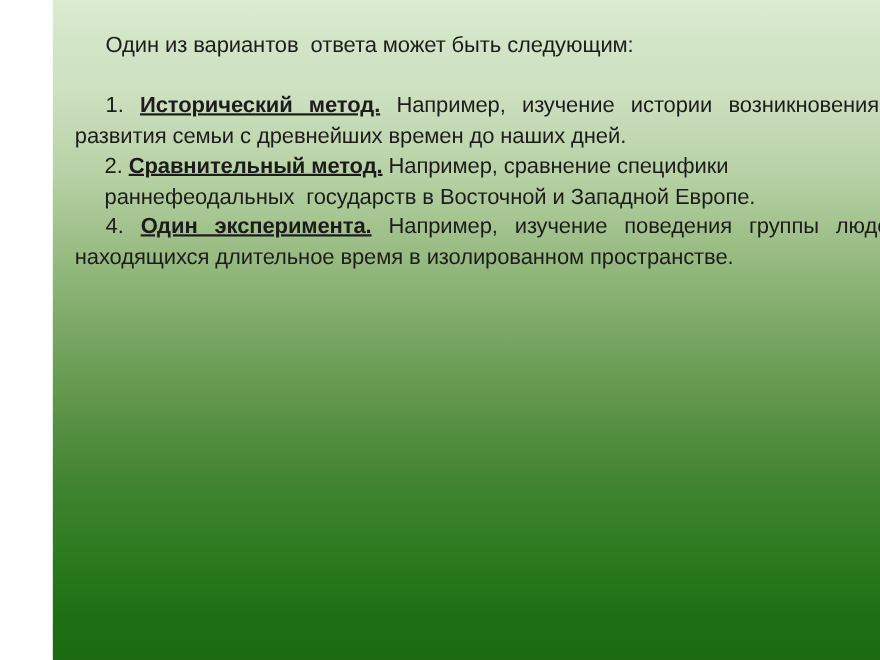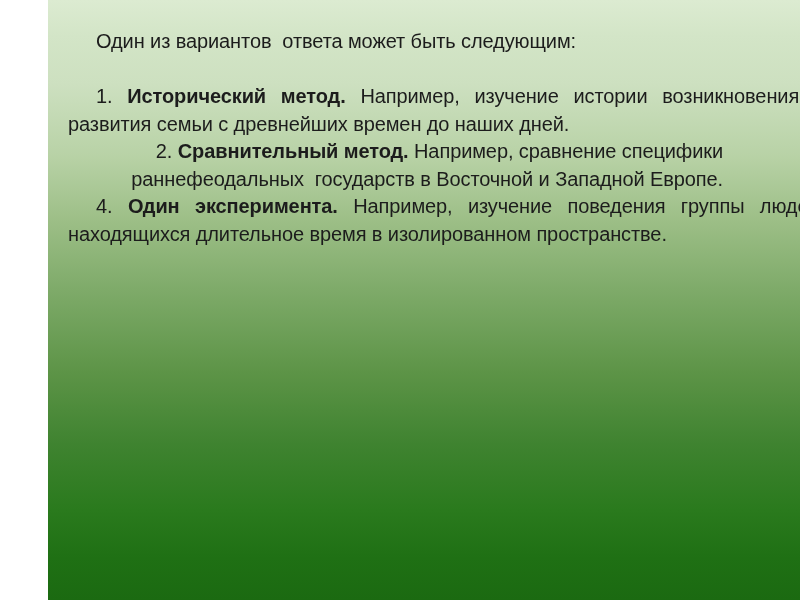--- a/index.html
+++ b/index.html
@@ -38,26 +38,26 @@
   }
   .intro {
     text-indent: 28px;
     margin-bottom: 27.5px !important;
   }
   .item.justified {
     text-align: justify;
     text-indent: 28px;
   }
   .item.indent-block {
-    text-align: right;
+    text-align: left;
     padding-left: 27px;
     max-width: 655px;
     box-sizing: border-box;
   }
-  .method { font-weight: 700; }
+  .method { font-weight: 700; text-decoration: underline; }
 </style>
 </head>
 <body>
 
 <div class="slide">
   <div class="text-block">
     <p class="intro">Один из вариантов  ответа может быть следующим:</p>
     <p class="item justified"><span class="num">1.</span> <span class="method">Исторический метод.</span> <span class="example">Например, изучение истории возникновения и развития семьи с древнейших времен до наших дней.</span></p>
     <p class="item indent-block"><span class="num">2.</span> <span class="method">Сравнительный метод.</span> <span class="example">Например, сравнение специфики раннефеодальных  государств в Восточной и Западной Европе.</span></p>
     <p class="item justified"><span class="num">4.</span> <span class="method">Один эксперимента.</span> <span class="example">Например, изучение поведения группы людей, находящихся длительное время в изолированном пространстве.</span></p>

